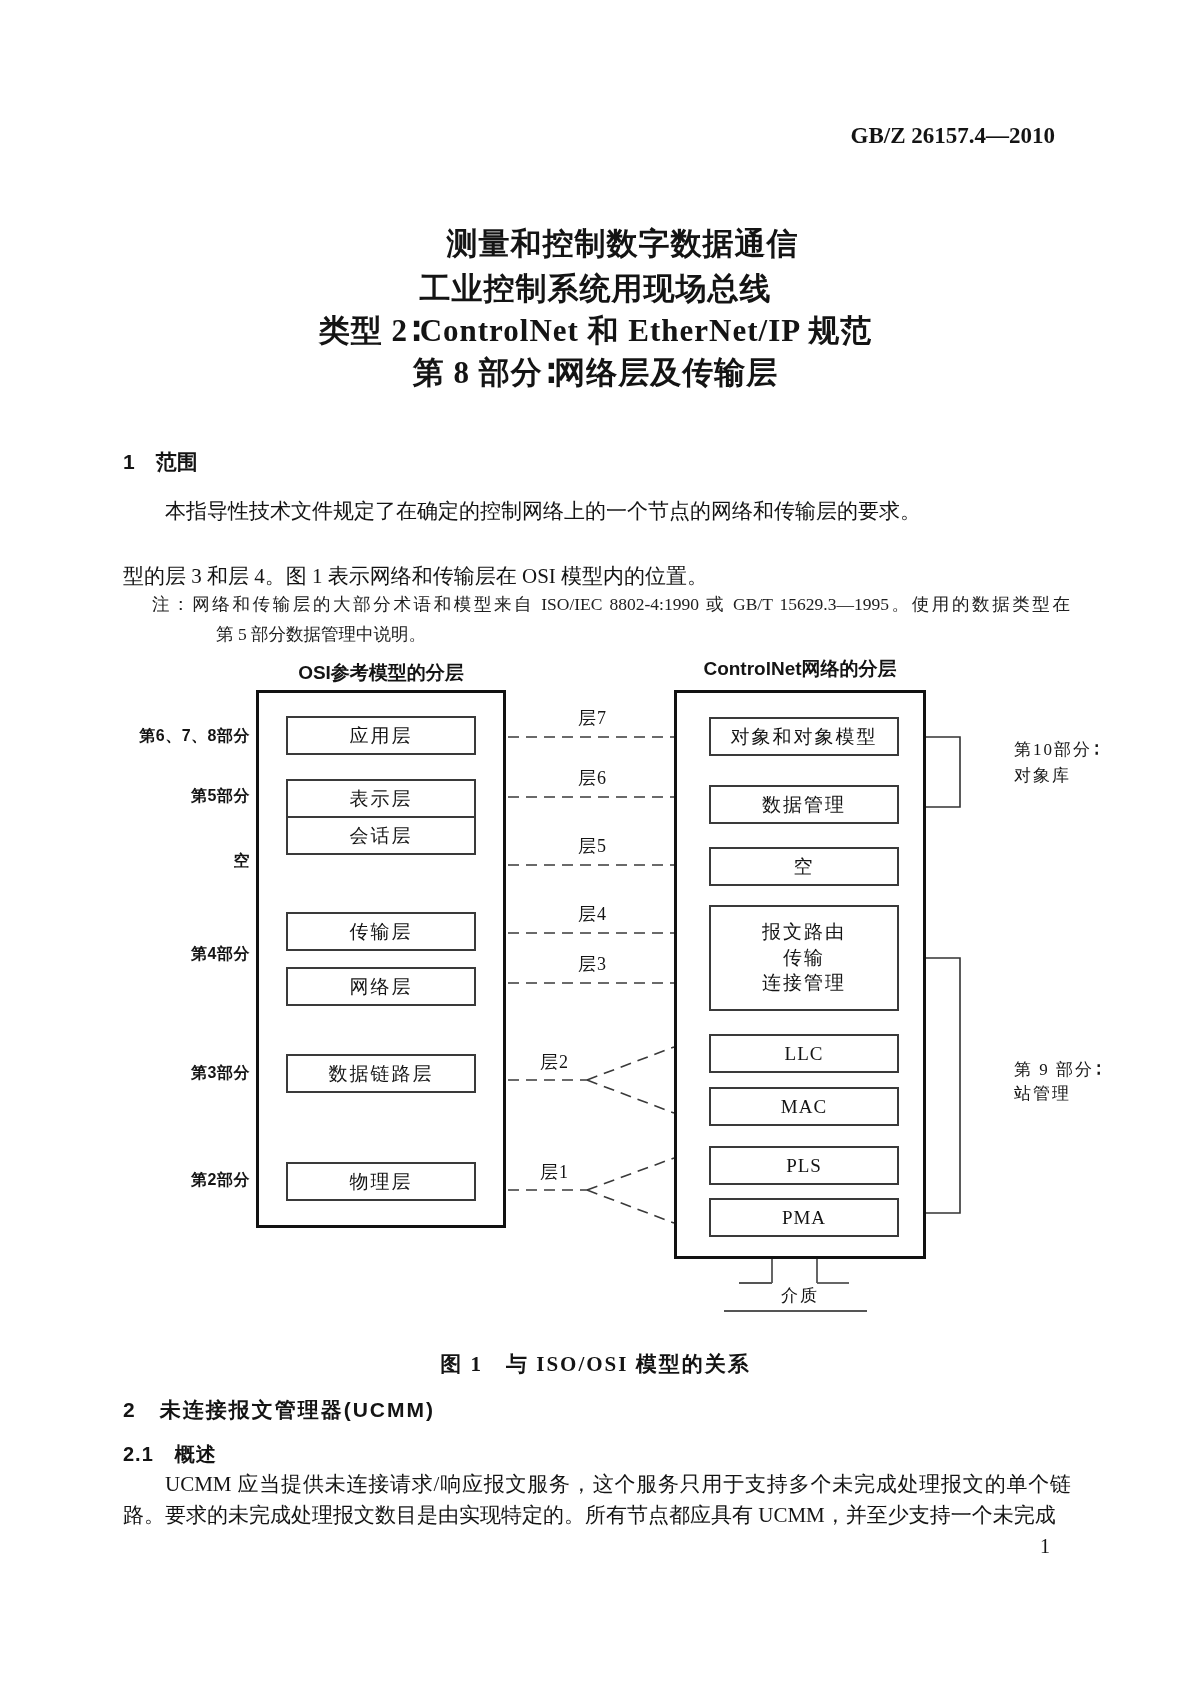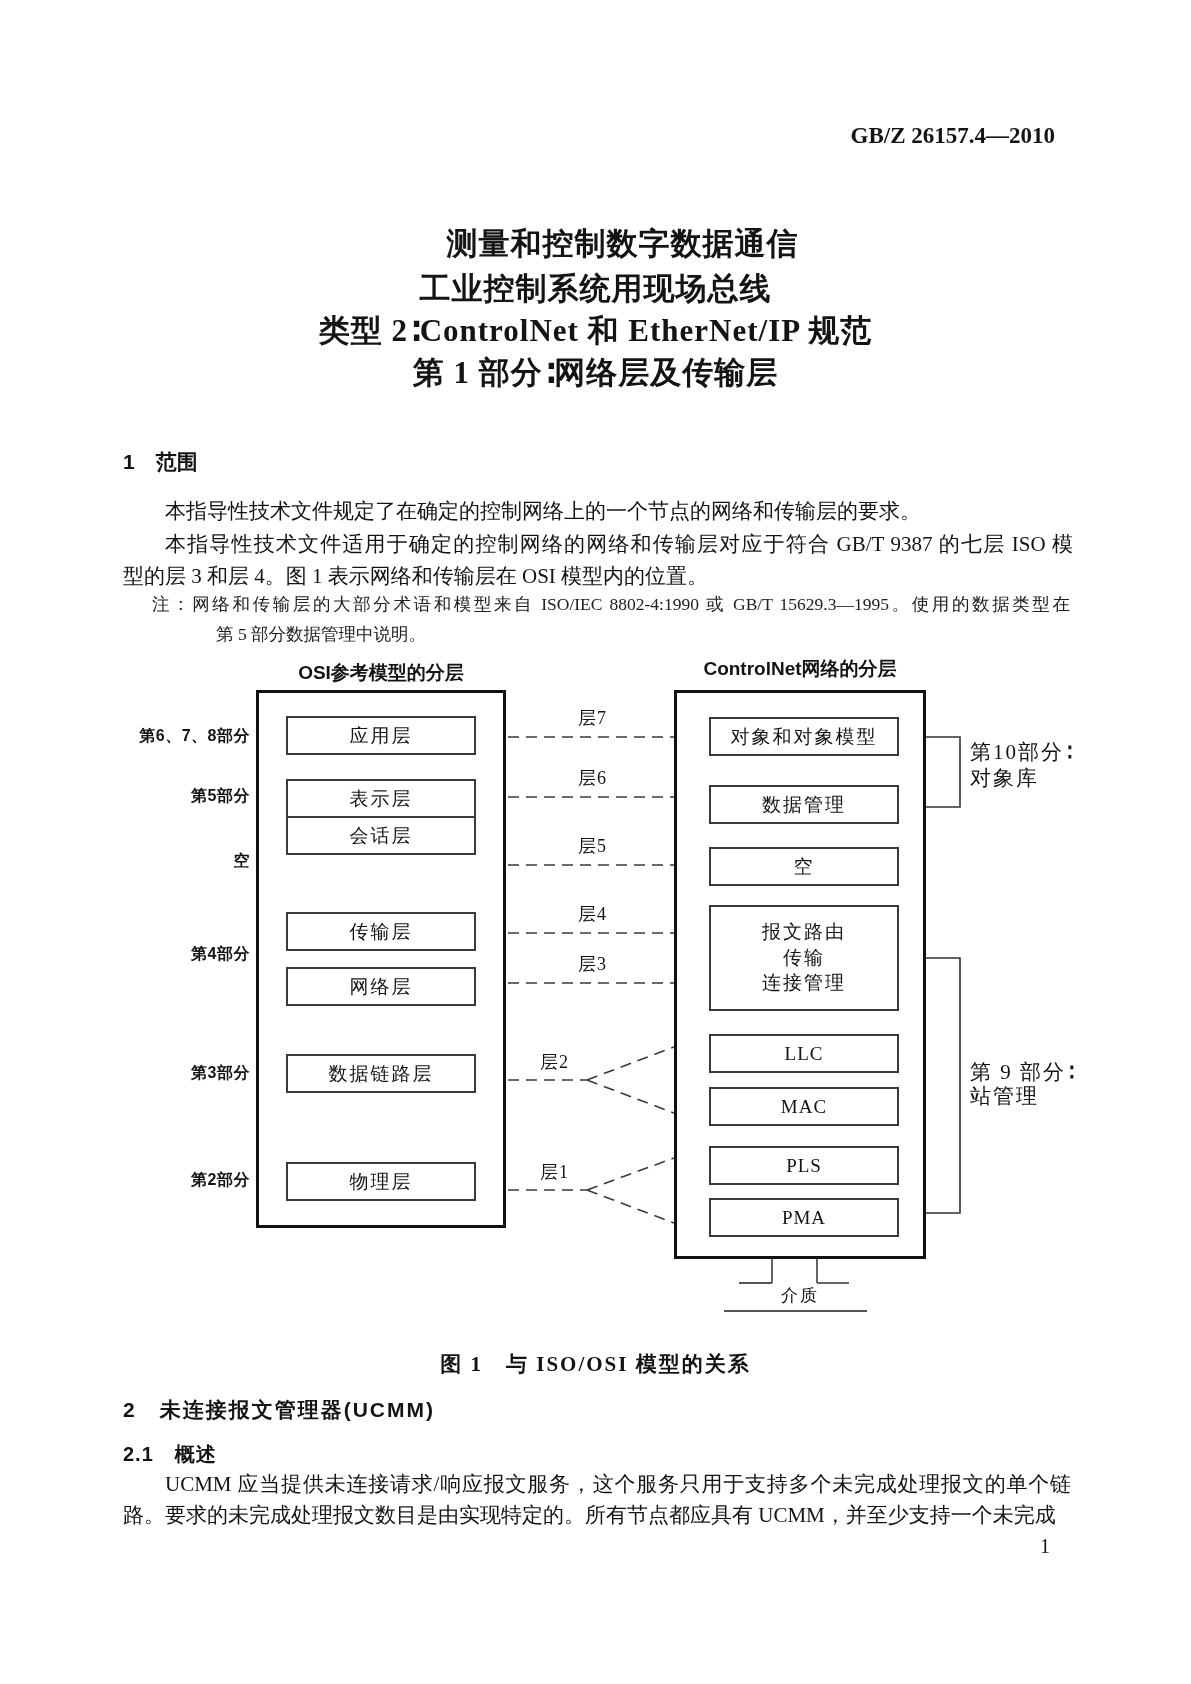--- a/index.html
+++ b/index.html
@@ -20,38 +20,37 @@
   .ibox{
     position:absolute;border:2px solid #3a3a3a;box-sizing:border-box;
     display:flex;align-items:center;justify-content:center;
     font-size:19px;letter-spacing:2px;background:#fff;
   }
   .ibox-l{left:286px;width:190px;height:39px;}
   .ibox-r{left:709px;width:190px;height:39px;}
   .llab{position:absolute;font-size:18px;letter-spacing:1px;}
   .plab-l{position:absolute;left:100px;width:150px;text-align:right;font-size:16px;font-weight:bold;
           font-family:"Liberation Sans","DejaVu Sans",sans-serif;letter-spacing:0.5px;}
-  .plab-r{position:absolute;left:970px;font-size:21px;letter-spacing:2px;}
+  .plab-r{position:absolute;left:1014px;font-size:17px;letter-spacing:2px;}
   svg{position:absolute;left:0;top:0;}
 </style>
 </head>
 <body>
 
 <div class="page">
 
   <div class="abs b" style="left:655px;top:122px;width:400px;text-align:right;font-size:23px;">GB/Z 26157.4—2010</div>
 
   <div class="abs title-line sans b" style="top:226px;padding-left:27px;">测量和控制数字数据通信</div>
   <div class="abs title-line sans b" style="top:271px;">工业控制系统用现场总线</div>
   <div class="abs title-line b" style="top:313px;">类型 2∶ControlNet 和 EtherNet/IP 规范</div>
-  <div class="abs title-line b" style="top:355px;">第 1 部分∶网络层及传输层</div>
+  <div class="abs title-line b" style="top:355px;">第 8 部分∶网络层及传输层</div>
 
   <div class="abs sans b" style="left:123px;top:450px;font-size:21px;">1　范围</div>
   <div class="abs body-txt" style="left:165px;top:499px;">本指导性技术文件规定了在确定的控制网络上的一个节点的网络和传输层的要求。</div>
-  <div class="abs body-txt just" style="left:165px;top:532px;width:908px;">本指导性技术文件适用于确定的控制网络的网络和传输层对应于符合 GB/T 9387 的七层 ISO 模</div>
   <div class="abs body-txt" style="left:123px;top:564px;">型的层 3 和层 4。图 1 表示网络和传输层在 OSI 模型内的位置。</div>
   <div class="abs note-txt just" style="left:152px;top:594px;width:918px;">注：网络和传输层的大部分术语和模型来自 ISO/IEC 8802-4:1990 或 GB/T 15629.3—1995。使用的数据类型在</div>
   <div class="abs note-txt" style="left:196px;top:624px;margin-left:20px;">第 5 部分数据管理中说明。</div>
 
   <svg width="1191" height="1684" viewBox="0 0 1191 1684">
     <g stroke="#3a3a3a" stroke-width="1.6" stroke-dasharray="11,7">
       <line x1="508" y1="737" x2="674" y2="737"></line>
       <line x1="508" y1="797" x2="674" y2="797"></line>
       <line x1="508" y1="865" x2="674" y2="865"></line>
       <line x1="508" y1="933" x2="674" y2="933"></line>

